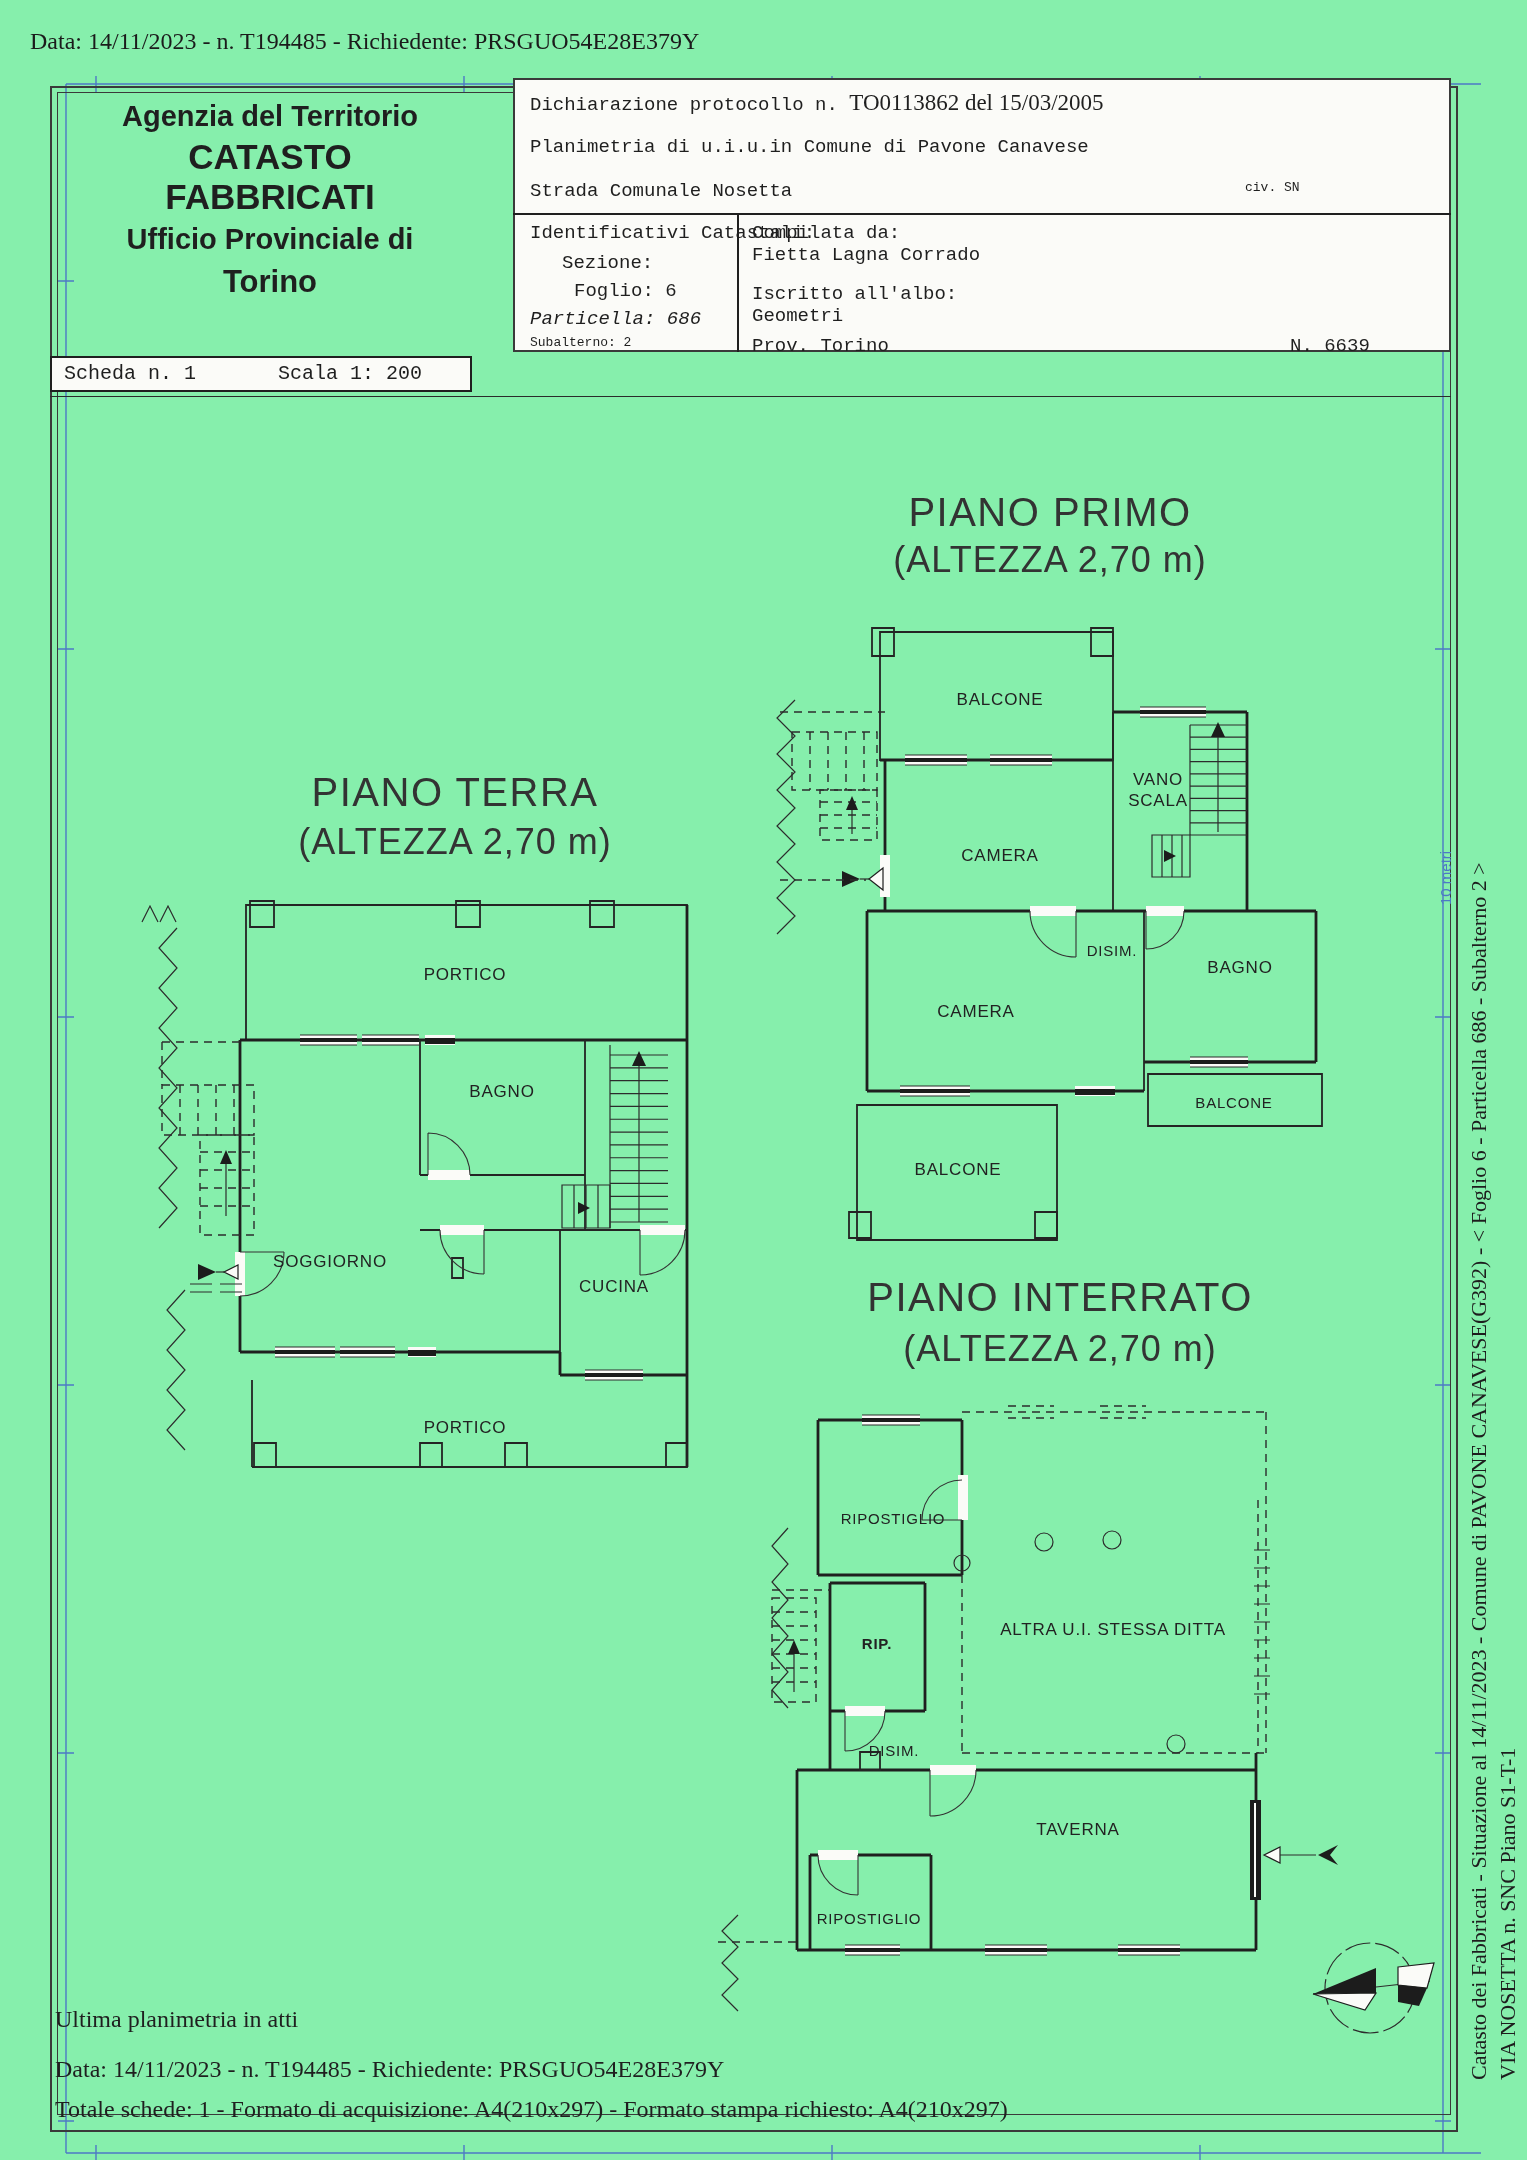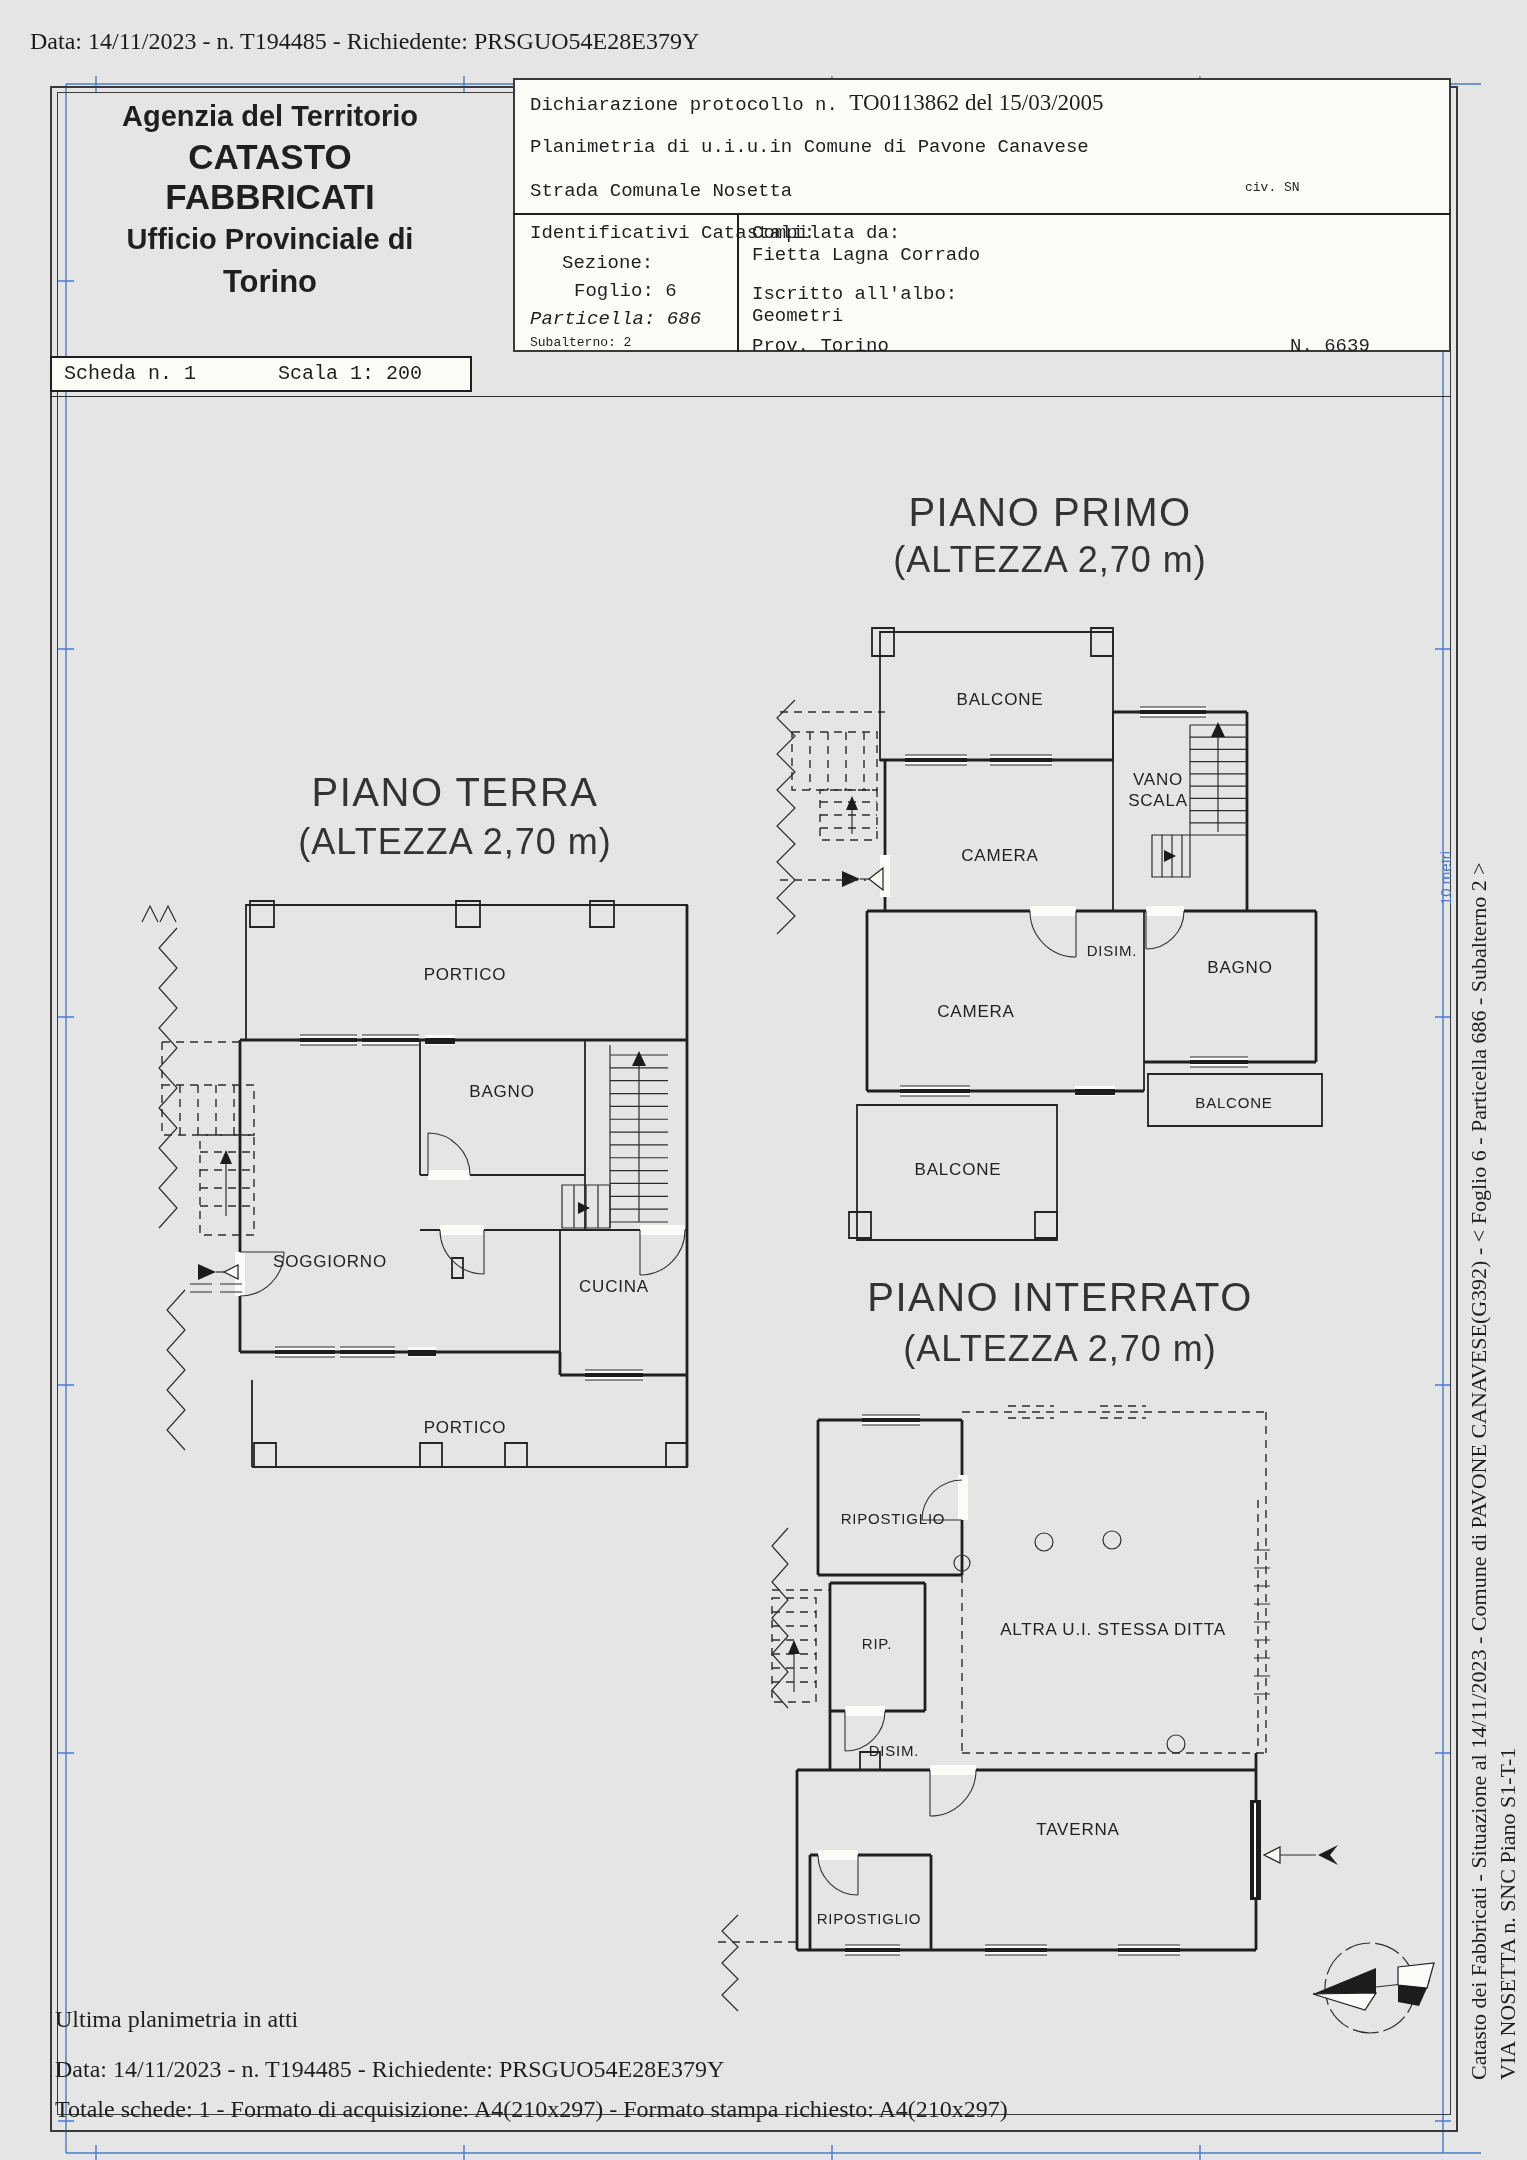--- a/index.html
+++ b/index.html
@@ -1,16 +1,16 @@
 <!DOCTYPE html>
 <html><head>
 <meta charset="utf-8">
 <style>
   html,body{margin:0;padding:0;background:#888;}
-  #page{position:relative;width:1527px;height:2160px;background:#e5e5e5;overflow:hidden;
+  #page{position:relative;width:1527px;height:2160px;background:#86efac;overflow:hidden;
         font-family:"Liberation Sans",sans-serif;color:#1f1f1f;}
   .abs{position:absolute;}
   .serif{font-family:"Liberation Serif",serif;}
   .mono{font-family:"Liberation Mono",monospace;}
   .ctr{transform:translate(-50%,-50%);text-align:center;}
   .roomlbl{position:absolute;font-size:17px;letter-spacing:.8px;color:#222;white-space:nowrap;}
   .plantitle{position:absolute;font-size:40px;letter-spacing:1.5px;color:#333;white-space:nowrap;}
   .plansub{position:absolute;font-size:36px;letter-spacing:1px;color:#333;white-space:nowrap;}
   .box{position:absolute;border:2px solid #1f1f1f;box-sizing:border-box;}
   .thinbox{position:absolute;border:1px solid #3a3a3a;box-sizing:border-box;}
@@ -365,21 +365,21 @@
   <div class="roomlbl ctr" style="left:1234px;top:1102px;font-size:15px;">BALCONE</div>
   <div class="roomlbl ctr" style="left:958px;top:1170px;">BALCONE</div>
 
   <div class="roomlbl ctr" style="left:465px;top:975px;">PORTICO</div>
   <div class="roomlbl ctr" style="left:502px;top:1092px;">BAGNO</div>
   <div class="roomlbl ctr" style="left:330px;top:1262px;">SOGGIORNO</div>
   <div class="roomlbl ctr" style="left:614px;top:1287px;">CUCINA</div>
   <div class="roomlbl ctr" style="left:465px;top:1428px;">PORTICO</div>
 
   <div class="roomlbl ctr" style="left:893px;top:1518px;font-size:15px;">RIPOSTIGLIO</div>
-  <div class="roomlbl ctr" style="left:877px;top:1643px;font-size:15px;">RIP.</div>
+  <div class="roomlbl ctr" style="left:877px;top:1643px;font-size:15px;font-weight:bold;">RIP.</div>
   <div class="roomlbl ctr" style="left:894px;top:1750px;font-size:15px;">DISIM.</div>
   <div class="roomlbl ctr" style="left:1113px;top:1630px;">ALTRA U.I. STESSA DITTA</div>
   <div class="roomlbl ctr" style="left:1078px;top:1830px;">TAVERNA</div>
   <div class="roomlbl ctr" style="left:869px;top:1918px;font-size:15px;">RIPOSTIGLIO</div>
 
   <div class="abs serif" style="left:55px;top:2006px;font-size:24px;">Ultima planimetria in atti</div>
   <div class="abs serif" style="left:55px;top:2056px;font-size:24px;">Data: 14/11/2023 - n. T194485 - Richiedente: PRSGUO54E28E379Y</div>
   <div class="abs serif" style="left:55px;top:2096px;font-size:24px;">Totale schede: 1 - Formato di acquisizione: A4(210x297)  - Formato stampa richiesto: A4(210x297)</div>
 
   <div class="vert serif" style="left:1466px;top:2080px;width:1490px;font-size:22px;color:#1d1d1d;">Catasto dei Fabbricati - Situazione al 14/11/2023 - Comune di PAVONE CANAVESE(G392) - &lt; Foglio 6 - Particella 686 - Subalterno 2 &gt;</div>

